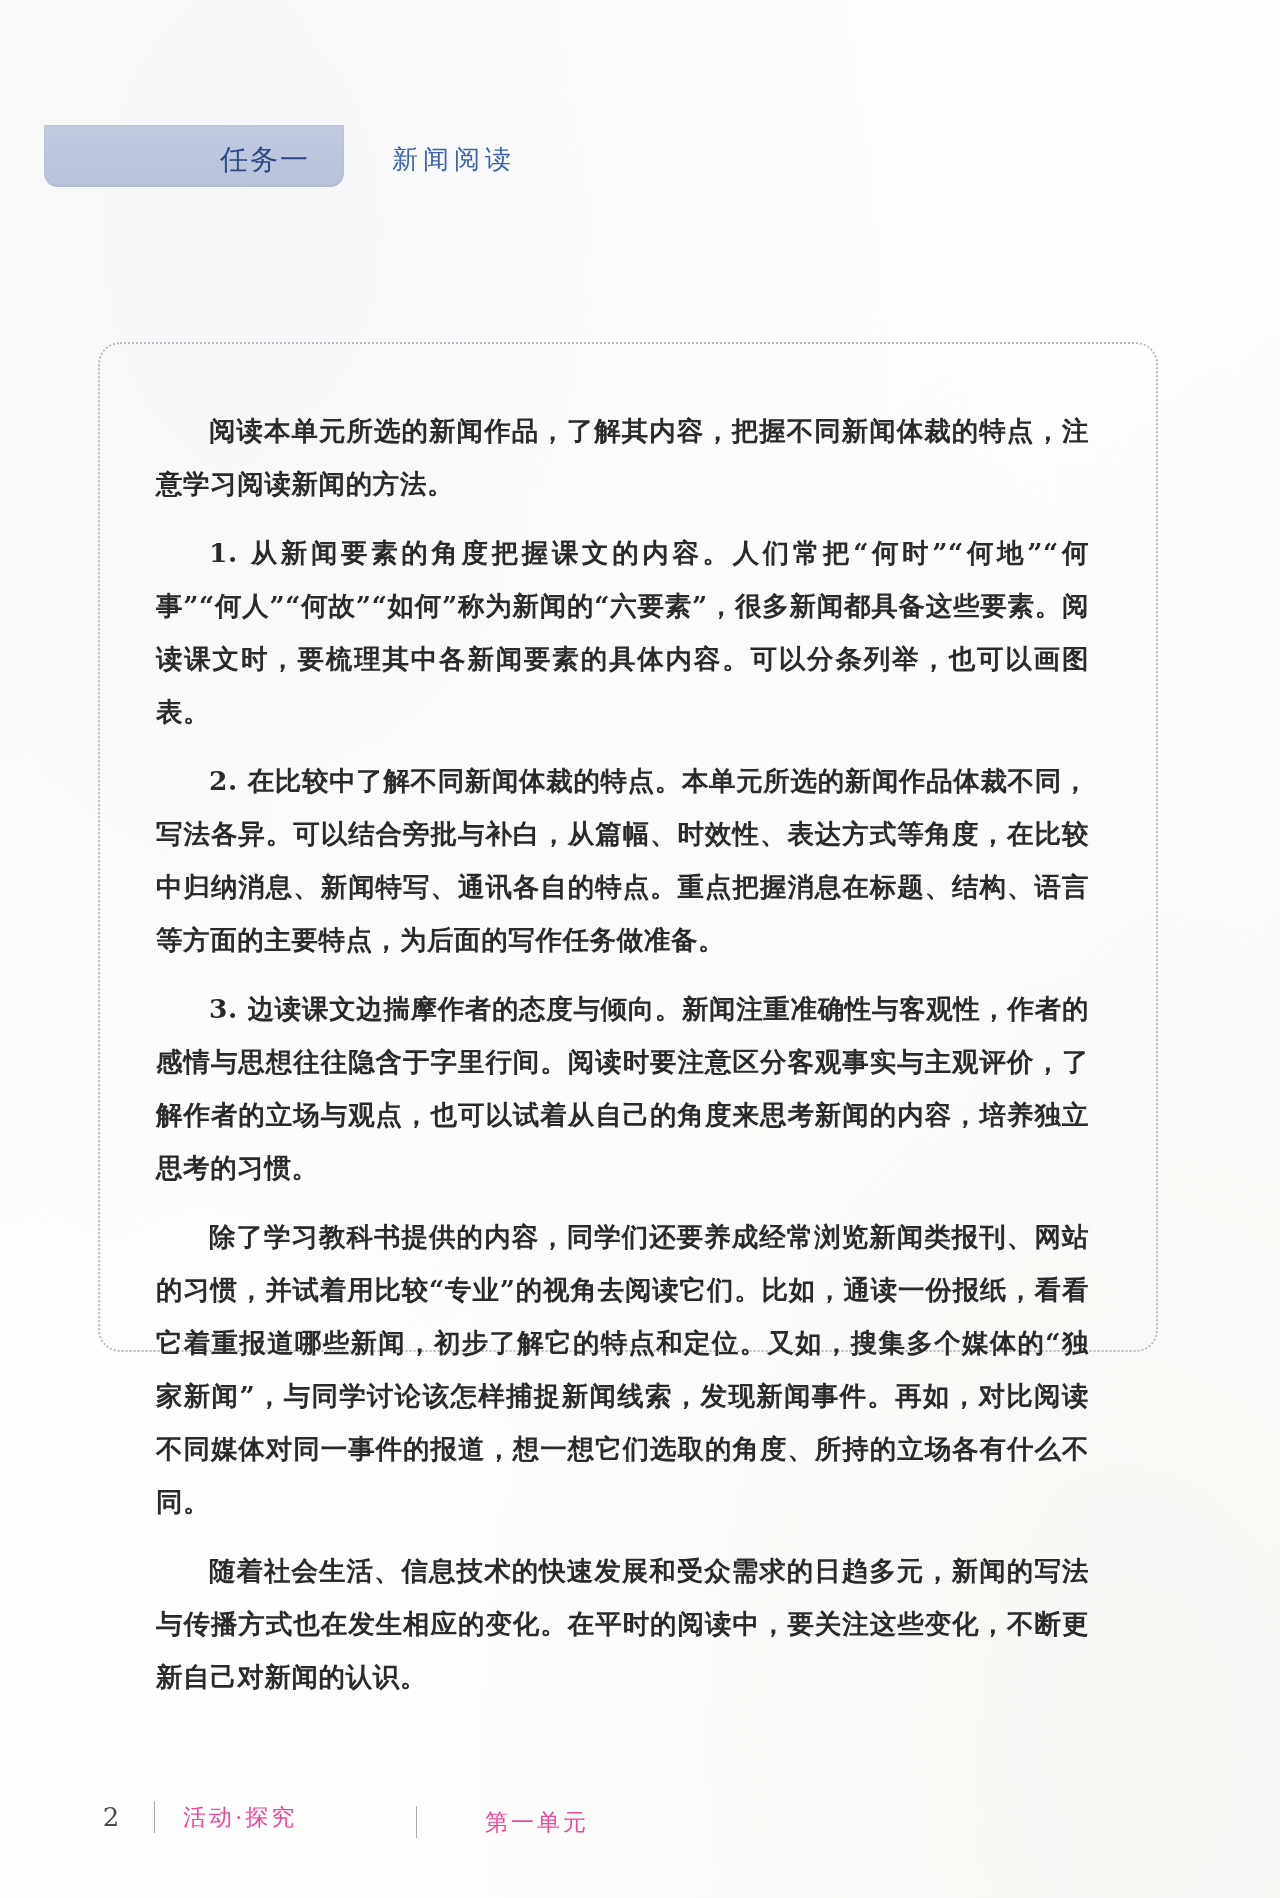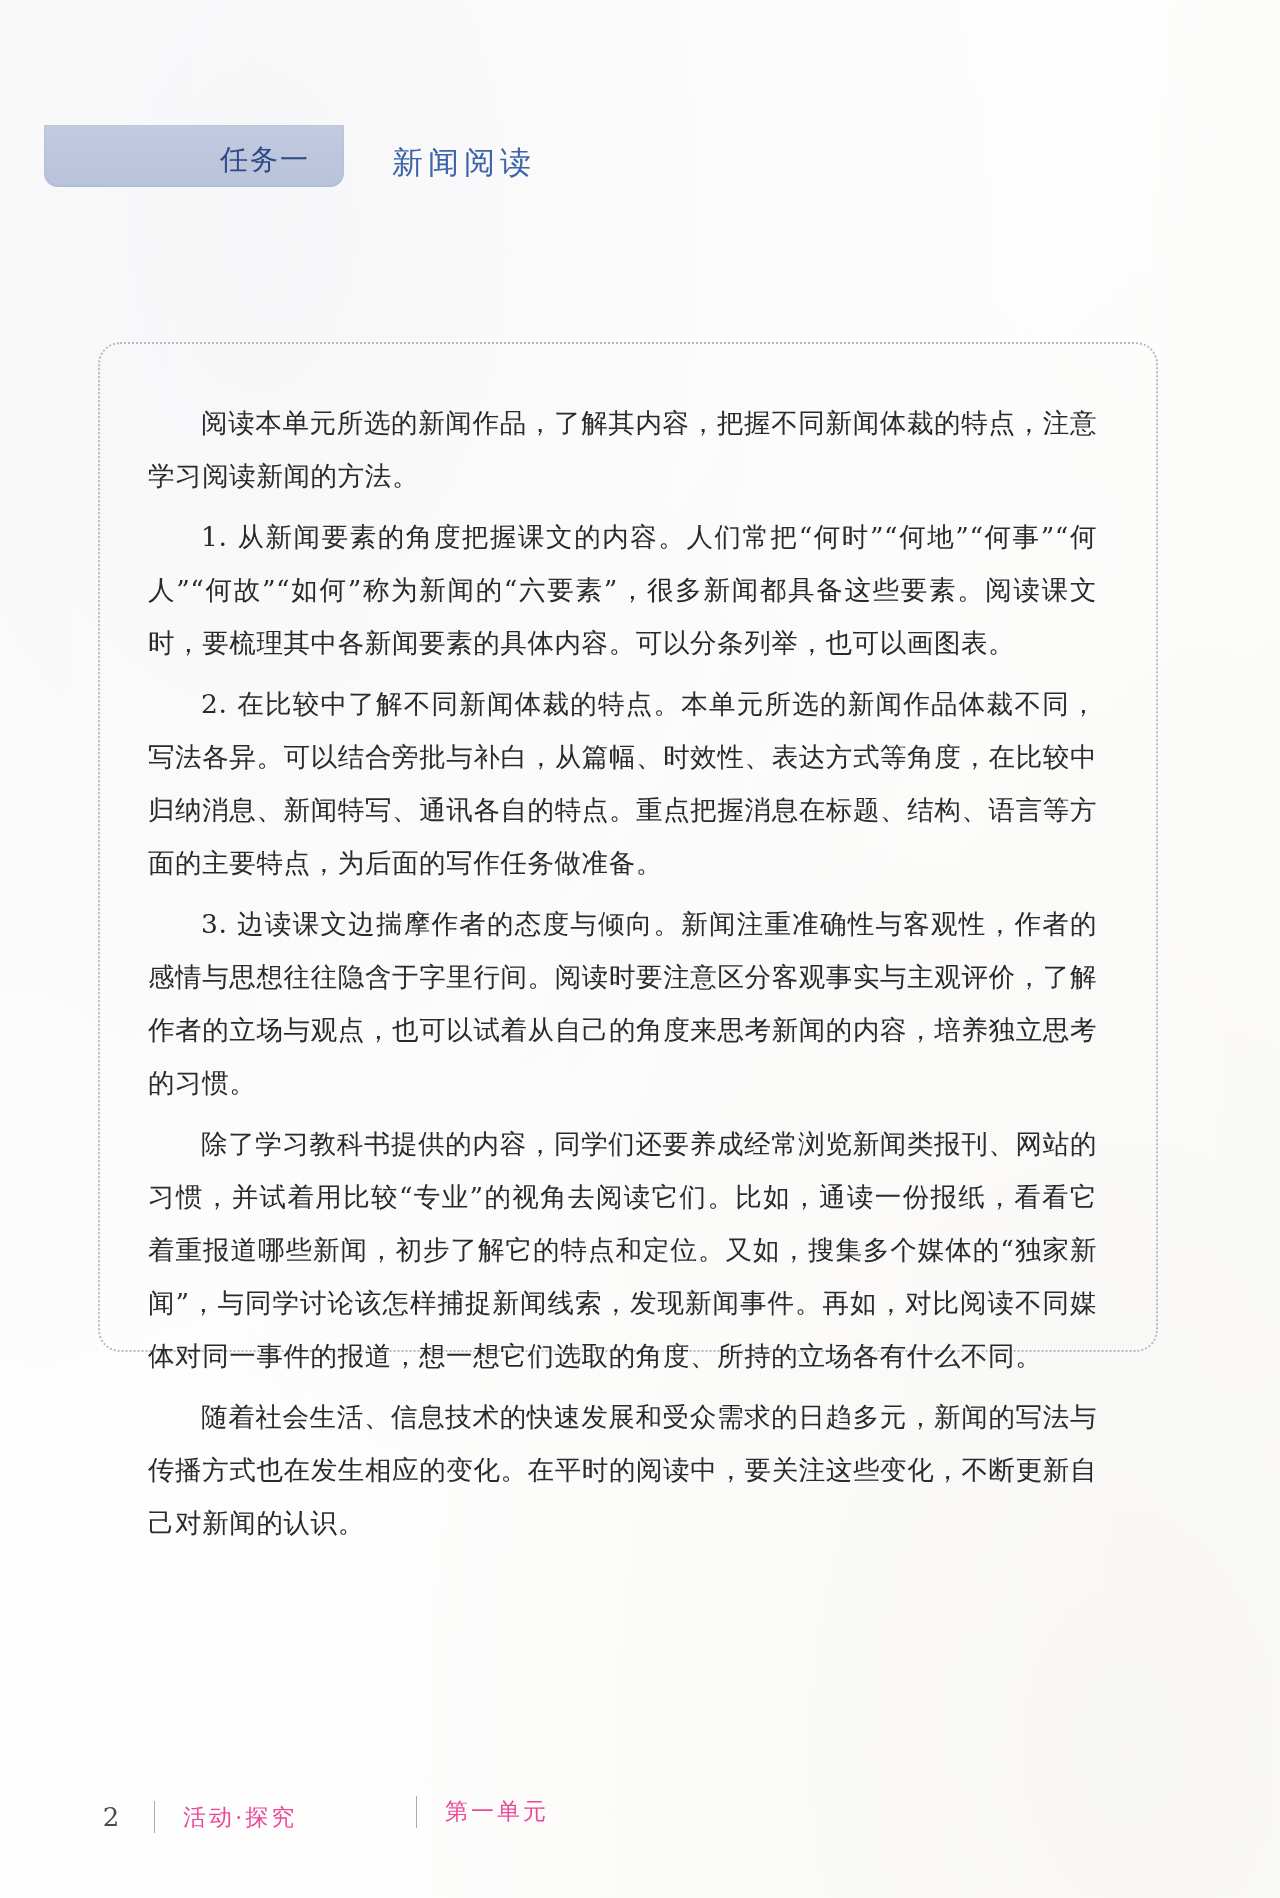--- a/index.html
+++ b/index.html
@@ -55,21 +55,21 @@
     letter-spacing: 2px;
     color: #2e4a86;
     font-family: "DejaVu Serif", "Liberation Serif", serif;
     font-weight: 500;
     white-space: nowrap;
   }
   .header-title {
     position: absolute;
     left: 348px;
     top: 17px;
-    font-size: 31px;
+    font-size: 26px;
     letter-spacing: 5px;
     color: #3d64ab;
     white-space: nowrap;
     font-weight: 500;
   }
 
   
   .content-frame {
     position: absolute;
     left: 98px;
@@ -88,23 +88,24 @@
     width: 965px;
     font-size: 26.5px;
     line-height: 53px;
     color: #2a2a2c;
     text-align: justify;
     text-justify: inter-character;
     font-family: "DejaVu Serif", "Liberation Serif", serif;
     letter-spacing: 0.6px;
   }
   .body-text p {
-    margin: 8px;
+    margin: 16px;
     text-indent: 2em;
     text-align: justify;
+    font-weight: bold;
   }
 
   
   .footer {
     position: absolute;
     left: 0;
     bottom: 52px;
     width: 1280px;
     height: 50px;
   }
@@ -133,22 +134,23 @@
     font-size: 23px;
     letter-spacing: 3px;
     color: #ec4899;
     white-space: nowrap;
   }
   .footer-unit-wrap {
     position: absolute;
     left: 388px;
     top: 0;
     display: flex;
-    align-items: flex-start;
+    align-items: flex-end;
     height: 42px;
+    gap: 40px;
   }
 </style>
 </head>
 <body>
 
 <div class="paper-texture"></div>
 
 <div class="header">
   <div class="banner">
     <span class="banner-label">任务一</span>

